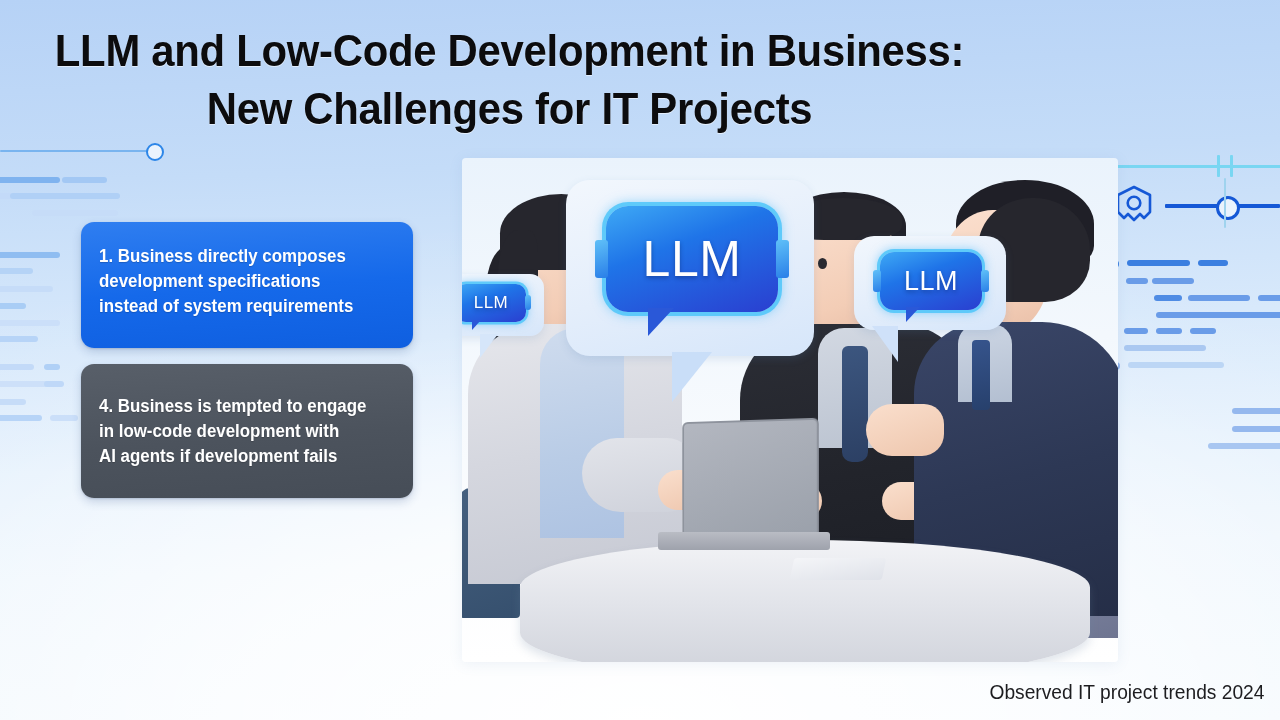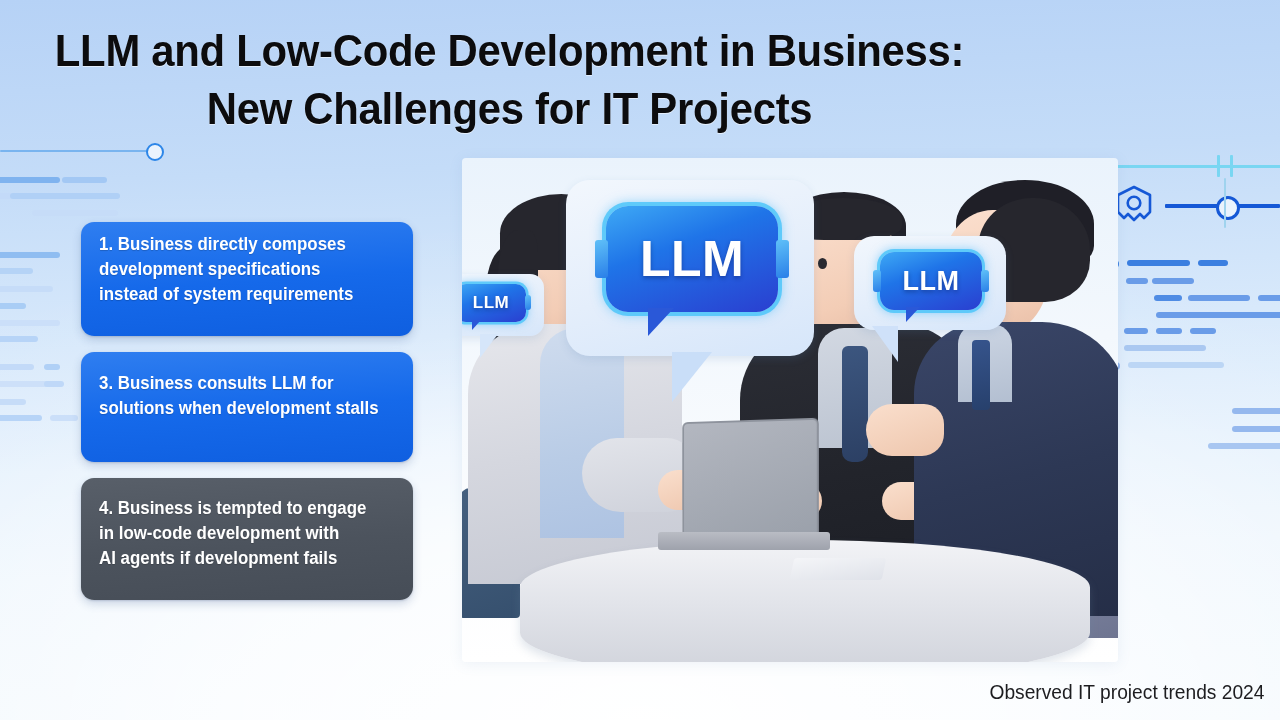--- a/index.html
+++ b/index.html
@@ -27,21 +27,21 @@
   .deco{position:absolute;z-index:2;}
   .bar{position:absolute;height:6px;border-radius:3px;}
   .node-line{position:absolute;height:2px;border-radius:1px;}
   .node-circle{position:absolute;border-radius:50%;}
   .dot{position:absolute;border-radius:50%;}
 
   
   .cards{position:absolute;left:81px;top:222px;width:332px;z-index:6;}
   .card{
     position:relative;border-radius:13px;margin-bottom:16px;
-    padding:8px 16px 14px 18px;
+    padding:20px 16px 14px 18px;
     box-shadow:0 4px 10px rgba(35,70,130,.20), 0 1px 2px rgba(20,40,80,.16);
     color:#ffffff;
   }
   .card.blue{background:linear-gradient(176deg,#2f7ef0 0%,#1569ea 52%,#0f5fe0 100%);}
   .card.gray{background:linear-gradient(176deg,#585f69 0%,#4c535d 55%,#464d57 100%);}
   .card-text{
     font-size:17.5px;font-weight:bold;line-height:25px;
     transform:scaleX(0.965);transform-origin:left center;
     text-shadow:0 1px 1px rgba(0,0,0,.18);
     white-space:pre-line;
@@ -65,21 +65,21 @@
   
   .bubble{position:absolute;background:linear-gradient(165deg,#f2f7fd 0%,#e4eefb 55%,#d6e6fa 100%);
           border-radius:18px;box-shadow:0 3px 9px rgba(90,130,180,.16);}
   .bubble .tail{position:absolute;width:0;height:0;}
 
   
   .llm-chip{position:absolute;border-radius:16px;
     background:linear-gradient(160deg,#3ea9f5 0%,#1f74e8 38%,#2a3fd0 100%);
     box-shadow:0 0 0 4px rgba(90,200,250,.95), 0 0 12px 3px rgba(60,180,250,.55);
     display:flex;align-items:center;justify-content:center;}
-  .llm-chip .llm-text{color:#fff;font-weight:bold;letter-spacing:0.5px;
+  .llm-chip .llm-text{color:#fff;font-weight:normal;letter-spacing:0.5px;
     text-shadow:0 2px 4px rgba(10,30,90,.45);}
   .llm-chip .ear{position:absolute;background:linear-gradient(160deg,#5fc0f8,#2a7fe8);
     border-radius:3px;}
   .llm-chip .chip-tail{position:absolute;width:0;height:0;}
 
   
   .scene{position:absolute;left:0;top:0;width:656px;height:504px;}
   .person{position:absolute;}
   .head{position:absolute;border-radius:48% 48% 45% 45%;background:linear-gradient(160deg,#fbe0cf 0%,#f3cdb6 70%,#e7bda6 100%);}
   .hair{position:absolute;background:#26262d;}
@@ -169,24 +169,20 @@
     <div class="bar" style="left:152px;top:286px;width:50px;background:#95b8ee;"></div>
     <div class="bar" style="left:128px;top:303px;width:74px;background:#a8c6f1;"></div>
   </div>
 
   <div class="cards">
     <div class="card blue c1">
       <div class="card-text">1. Business directly composes
 development specifications
 instead of system requirements</div>
     </div>
-    <div class="card blue c3">
-      <div class="card-text">3. Business consults LLM for
-solutions when development stalls</div>
-    </div>
     <div class="card gray c4">
       <div class="card-text">4. Business is tempted to engage
 in low-code development with
 AI agents if development fails</div>
     </div>
   </div>
 
   <div class="illus">
     <div class="scene">
 

